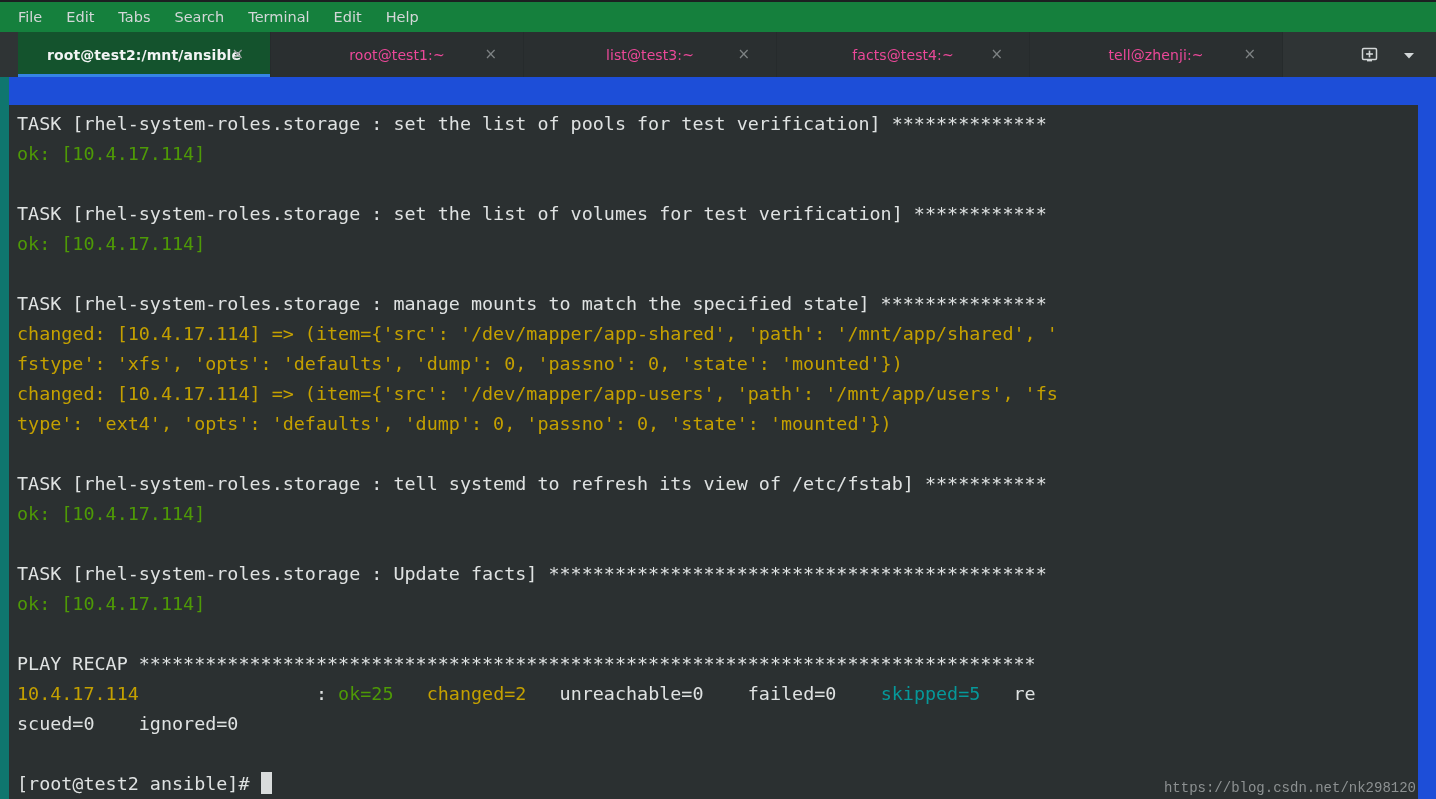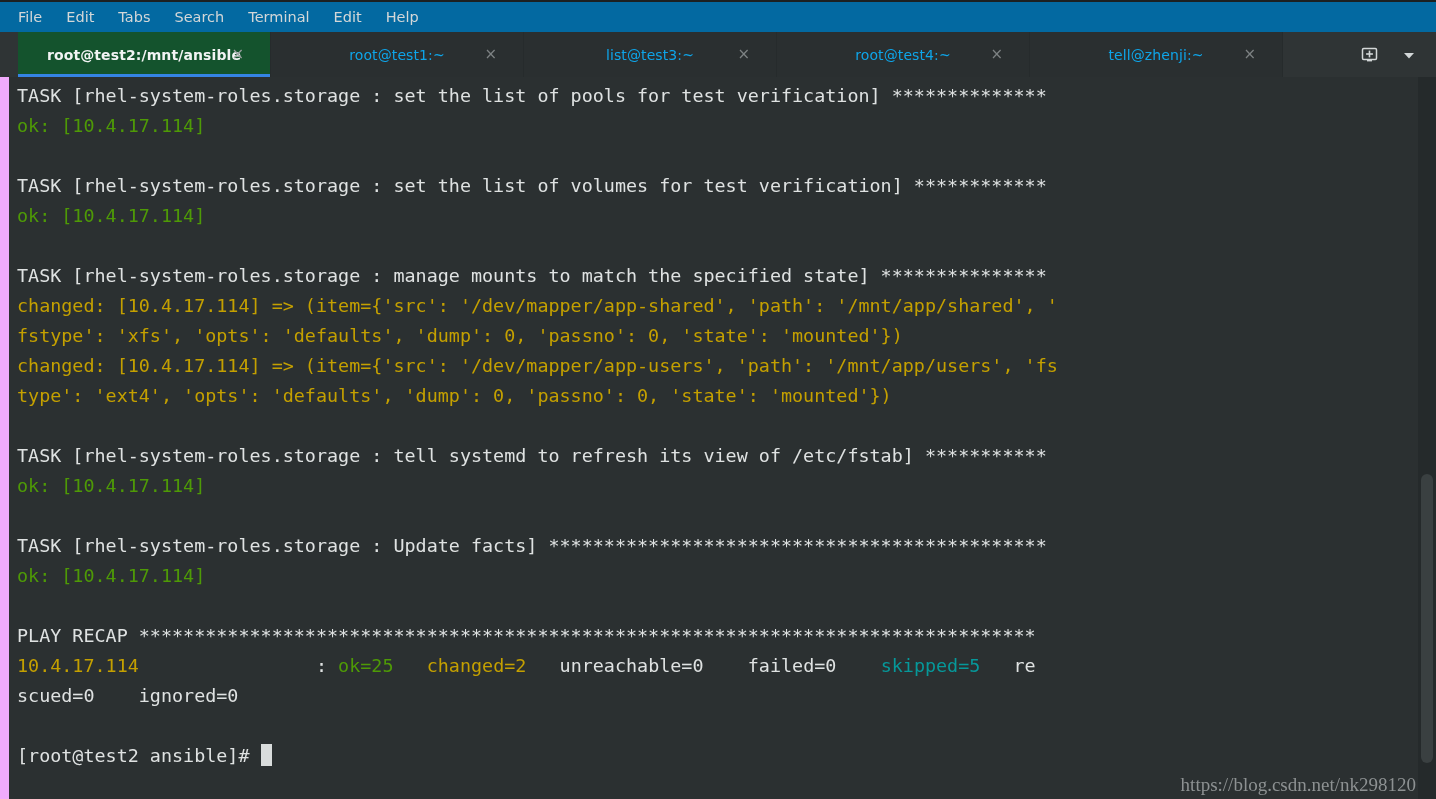--- a/index.html
+++ b/index.html
@@ -11,21 +11,21 @@
   }
   #app {
     width: 1436px; height: 799px;
     display: flex; flex-direction: column;
     background: #2f3435;
   }
 
   
   .menubar {
     height: 32px;
-    background: #0369a1;
+    background: #15803d;
     display: flex;
     align-items: center;
     padding-left: 14px;
     border-top: 2px solid #1c2021;
     flex: 0 0 auto;
   }
   .menu-item {
     color: #d3d7d8;
     font-size: 14.5px;
     padding: 2px 12px;
@@ -52,21 +52,21 @@
     justify-content: center;
     width: 253px;
     flex: 0 0 253px;
     background: #2a2f30;
     border-right: 1px solid #262b2c;
     cursor: default;
   }
   .tab.active { background: #14532d; }
   .tab-label {
     font-size: 14px;
-    color: #0ea5e9;
+    color: #ec4899;
     white-space: nowrap;
     letter-spacing: 0.1px;
   }
   .tab.active .tab-label { color: #f2f4f4; font-weight: bold; }
   .tab-close {
     position: absolute;
     right: 26px;
     color: #7d8283;
     font-size: 15px;
     line-height: 1;
@@ -94,21 +94,22 @@
     cursor: pointer;
   }
   .tb-btn svg { display: block; }
 
   
   .terminal-wrap {
     flex: 1 1 auto;
     display: flex;
     background: #1d4ed8;
     min-height: 0;
-    border-left: 9px solid #f0abfc;
+    border-left: 9px solid #0f766e;
+    align-items: flex-end;
   }
   .terminal {
     flex: 1 1 auto;
     position: relative;
     background: #2b3031;
     overflow: hidden;
     padding: 4px 0 0 2px;
   }
   pre.term-text {
     font-family: "DejaVu Sans Mono", monospace;
@@ -143,22 +144,22 @@
     top: 55%;
     height: 40%;
     background: #3a4041;
     border-radius: 6px;
   }
 
   .watermark {
     position: absolute;
     right: 2px;
     bottom: 3px;
-    font-family: Liberation Serif, serif;
-    font-size: 19px;
+    font-family: Liberation Mono, monospace;
+    font-size: 14px;
     color: #8d9192;
     white-space: nowrap;
   }
 </style>
 </head>
 <body>
 
 <div id="app">
 
   <div class="menubar">
@@ -185,21 +186,21 @@
       <span class="tab-underline"></span>
     </div>
 
     <div class="tab">
       <span class="tab-label">list@test3:~</span>
       <span class="tab-close">×</span>
       <span class="tab-underline"></span>
     </div>
 
     <div class="tab">
-      <span class="tab-label">root@test4:~</span>
+      <span class="tab-label">facts@test4:~</span>
       <span class="tab-close">×</span>
       <span class="tab-underline"></span>
     </div>
 
     <div class="tab">
       <span class="tab-label">tell@zhenji:~</span>
       <span class="tab-close">×</span>
       <span class="tab-underline"></span>
     </div>
 

